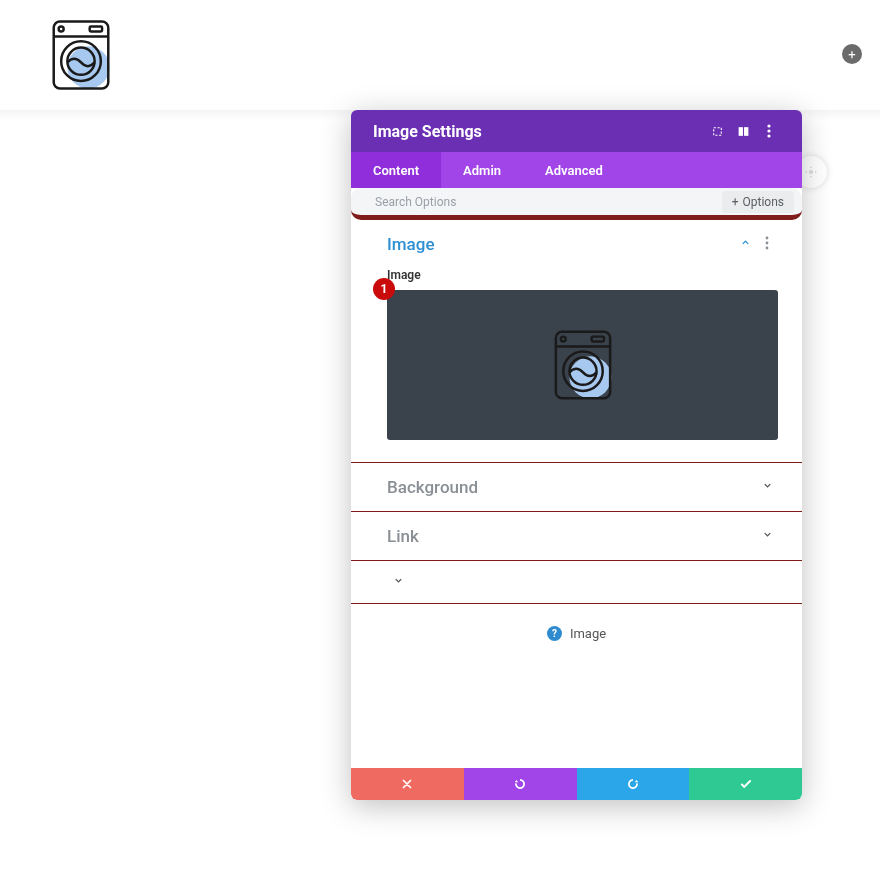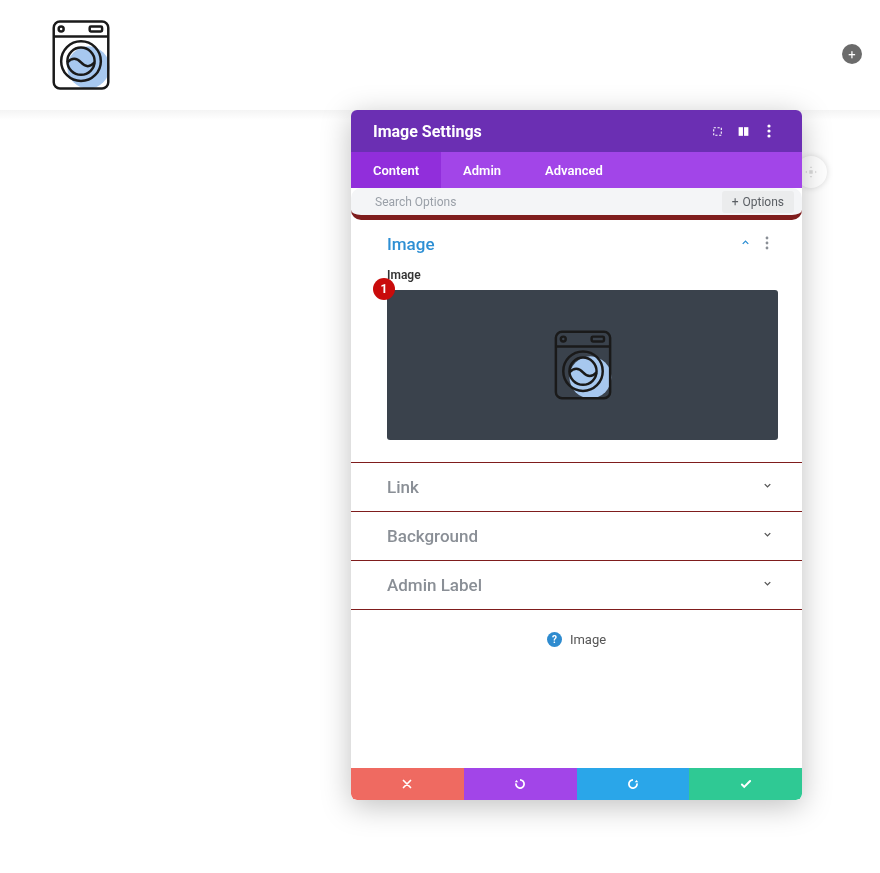--- a/index.html
+++ b/index.html
@@ -354,43 +354,42 @@
           <div class="step-badge">1</div>
           <svg width="62" height="74">
               <use href="#washer"></use>
             </svg>
         </div>
       </div>
     </div>
 
     <div class="section closed">
       <div class="section-head">
+        <div class="section-title">Background</div>
+        <div class="sec-icon chev">
+          <svg width="11" height="11" viewBox="0 0 24 24">
+              <path d="M6 9l6 6 6-6" fill="none" stroke="currentColor" stroke-width="3"></path>
+            </svg>
+        </div>
+      </div>
+    </div>
+
+    <div class="section closed">
+      <div class="section-head">
         <div class="section-title">Link</div>
         <div class="sec-icon chev">
           <svg width="11" height="11" viewBox="0 0 24 24">
               <path d="M6 9l6 6 6-6" fill="none" stroke="currentColor" stroke-width="3"></path>
             </svg>
         </div>
       </div>
     </div>
 
     <div class="section closed">
       <div class="section-head">
-        <div class="section-title">Background</div>
-        <div class="sec-icon chev">
-          <svg width="11" height="11" viewBox="0 0 24 24">
-              <path d="M6 9l6 6 6-6" fill="none" stroke="currentColor" stroke-width="3"></path>
-            </svg>
-        </div>
-      </div>
-    </div>
-
-    <div class="section closed">
-      <div class="section-head">
-        <div class="section-title">Admin Label</div>
         <div class="sec-icon chev">
           <svg width="11" height="11" viewBox="0 0 24 24">
               <path d="M6 9l6 6 6-6" fill="none" stroke="currentColor" stroke-width="3"></path>
             </svg>
         </div>
       </div>
     </div>
 
     <div class="help-row">
       <div class="help-icon">?</div>

